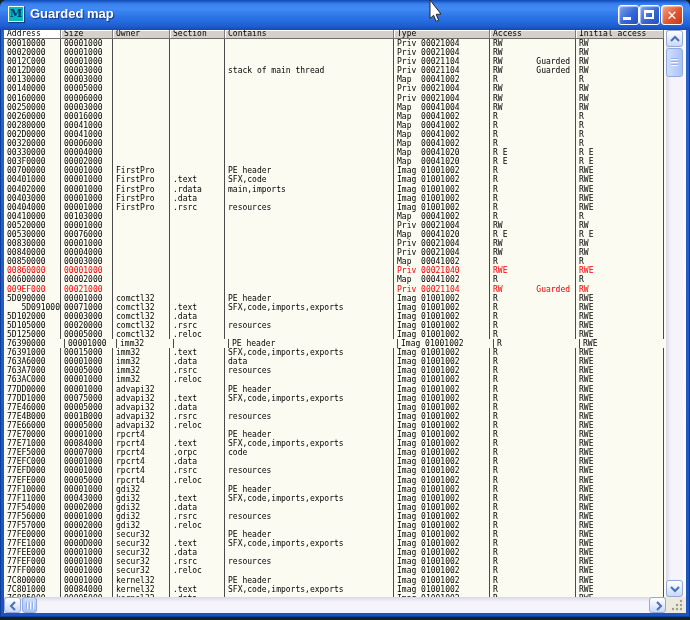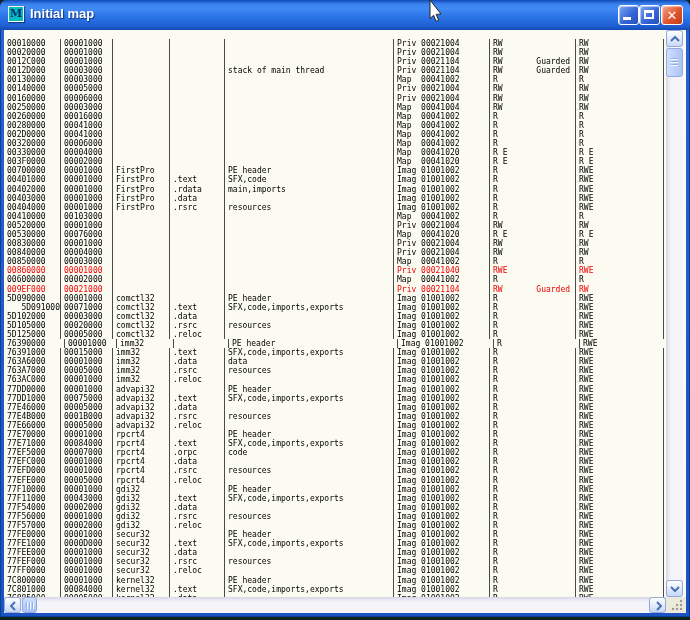--- a/index.html
+++ b/index.html
@@ -78,33 +78,43 @@
 </style>
 </head>
 <body>
 
 <div class="screen">
   <div class="desktop-strip"></div>
 
   <div class="window">
     <div class="titlebar">
       <div class="app-icon">M</div>
-      <div class="title-text">Initial map</div>
+      <div class="title-text">Guarded map</div>
       <div class="winbtn blue btn-min">
         <div class="glyph-min"></div>
       </div>
       <div class="winbtn blue btn-max">
         <div class="glyph-max"></div>
       </div>
       <div class="winbtn red btn-close">
         <div class="glyph-close">✕</div>
       </div>
     </div>
 
     <div class="content">
+      <div class="hdr">
+          <div class="hcell selected" style="width: 57px;">Address</div>
+          <div class="hcell" style="width: 52px;">Size</div>
+          <div class="hcell" style="width: 57px;">Owner</div>
+          <div class="hcell" style="width: 55px;">Section</div>
+          <div class="hcell" style="width: 169px;">Contains</div>
+          <div class="hcell" style="width: 96px;">Type</div>
+          <div class="hcell" style="width: 86px;">Access</div>
+          <div class="hcell" style="width: 88px;">Initial access</div>
+        </div>
       <div class="list">
           <div class="row">
             <div class="cell" style="width: 57px;">00010000</div>
             <div class="cell" style="width: 52px;">00001000</div>
             <div class="cell" style="width: 57px;"></div>
             <div class="cell" style="width: 55px;"></div>
             <div class="cell" style="width: 169px;"></div>
             <div class="cell" style="width: 96px;">Priv 00021004</div>
             <div class="cell" style="width: 86px;">RW</div>
             <div class="cell" style="width: 88px;">RW</div>

